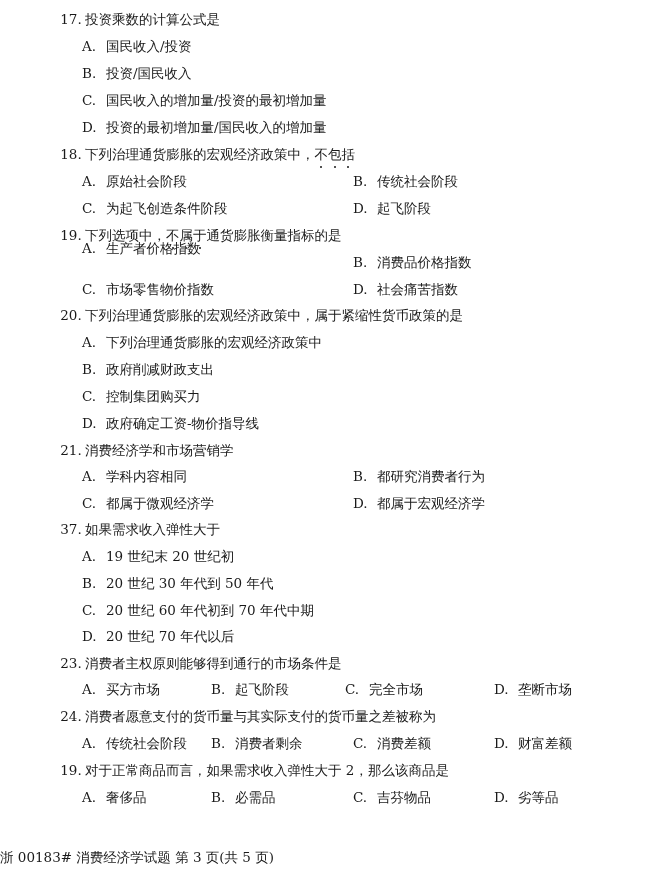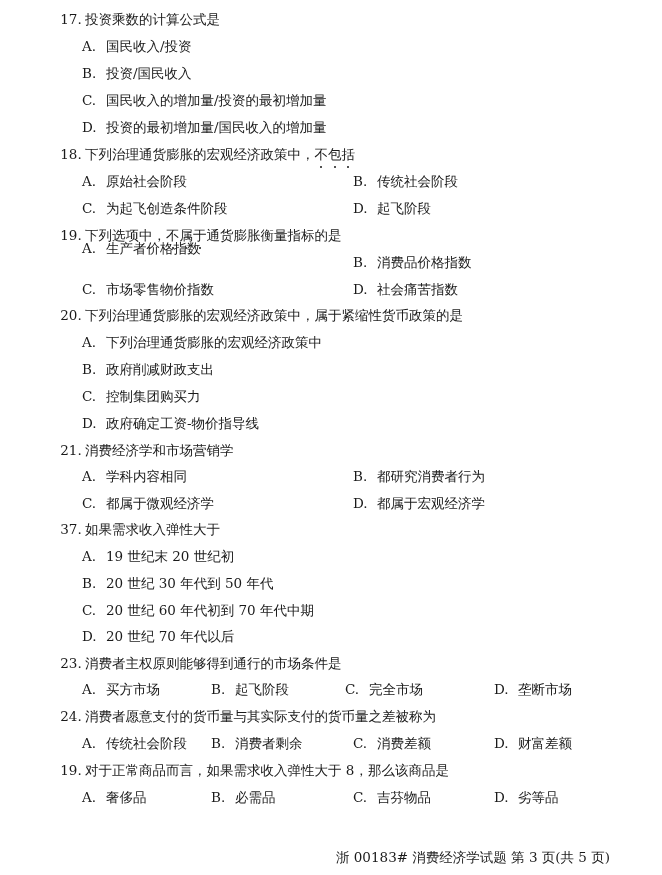--- a/index.html
+++ b/index.html
@@ -11,21 +11,21 @@
   .line { position: absolute; white-space: nowrap; line-height: 18px; height: 18px; }
   .q { left: 57px; text-align: center; }
   .qnum { display: inline-block; width: 28px; }
   .lab { display: inline-block; width: 24px; }
   .dot-em { position: relative; display: inline-block; }
   .dot-em::after {
     content: ""; position: absolute; left: 50%; bottom: -5px;
     width: 2px; height: 2px; background: #1a1a1a; border-radius: 50%;
     transform: translateX(-50%);
   }
-  .footer { position: absolute; top: 848px; left: 0; width: 610px; text-align: right; font-size: 13.5px; line-height: 18px; }
+  .footer { position: absolute; top: 848px; left: 0; width: 610px; text-align: left; font-size: 13.5px; line-height: 18px; }
 </style>
 </head>
 <body>
 
 <div class="line q" style="top:10px"><span class="qnum">17.</span><span>投资乘数的计算公式是</span></div>
 <div class="line" style="top:37px;left:82px"><span class="lab">A.</span><span>国民收入/投资</span></div>
 <div class="line" style="top:64px;left:82px"><span class="lab">B.</span><span>投资/国民收入</span></div>
 <div class="line" style="top:91px;left:82px"><span class="lab">C.</span><span>国民收入的增加量/投资的最初增加量</span></div>
 <div class="line" style="top:118px;left:82px"><span class="lab">D.</span><span>投资的最初增加量/国民收入的增加量</span></div>
 
@@ -64,19 +64,19 @@
 <div class="line" style="top:680px;left:211px"><span class="lab">B.</span><span>起飞阶段</span></div>
 <div class="line" style="top:680px;left:345px"><span class="lab">C.</span><span>完全市场</span></div>
 <div class="line" style="top:680px;left:494px"><span class="lab">D.</span><span>垄断市场</span></div>
 
 <div class="line q" style="top:707px"><span class="qnum">24.</span><span>消费者愿意支付的货币量与其实际支付的货币量之差被称为</span></div>
 <div class="line" style="top:734px;left:82px"><span class="lab">A.</span><span>传统社会阶段</span></div>
 <div class="line" style="top:734px;left:211px"><span class="lab">B.</span><span>消费者剩余</span></div>
 <div class="line" style="top:734px;left:353px"><span class="lab">C.</span><span>消费差额</span></div>
 <div class="line" style="top:734px;left:494px"><span class="lab">D.</span><span>财富差额</span></div>
 
-<div class="line q" style="top:761px"><span class="qnum">19.</span><span>对于正常商品而言，如果需求收入弹性大于 8，那么该商品是</span></div>
+<div class="line q" style="top:761px"><span class="qnum">19.</span><span>对于正常商品而言，如果需求收入弹性大于 2，那么该商品是</span></div>
 <div class="line" style="top:788px;left:82px"><span class="lab">A.</span><span>奢侈品</span></div>
 <div class="line" style="top:788px;left:211px"><span class="lab">B.</span><span>必需品</span></div>
 <div class="line" style="top:788px;left:353px"><span class="lab">C.</span><span>吉芬物品</span></div>
 <div class="line" style="top:788px;left:494px"><span class="lab">D.</span><span>劣等品</span></div>
 
 <div class="footer">浙 00183# 消费经济学试题 第 3 页(共 5 页)</div>
 
 </body></html>

